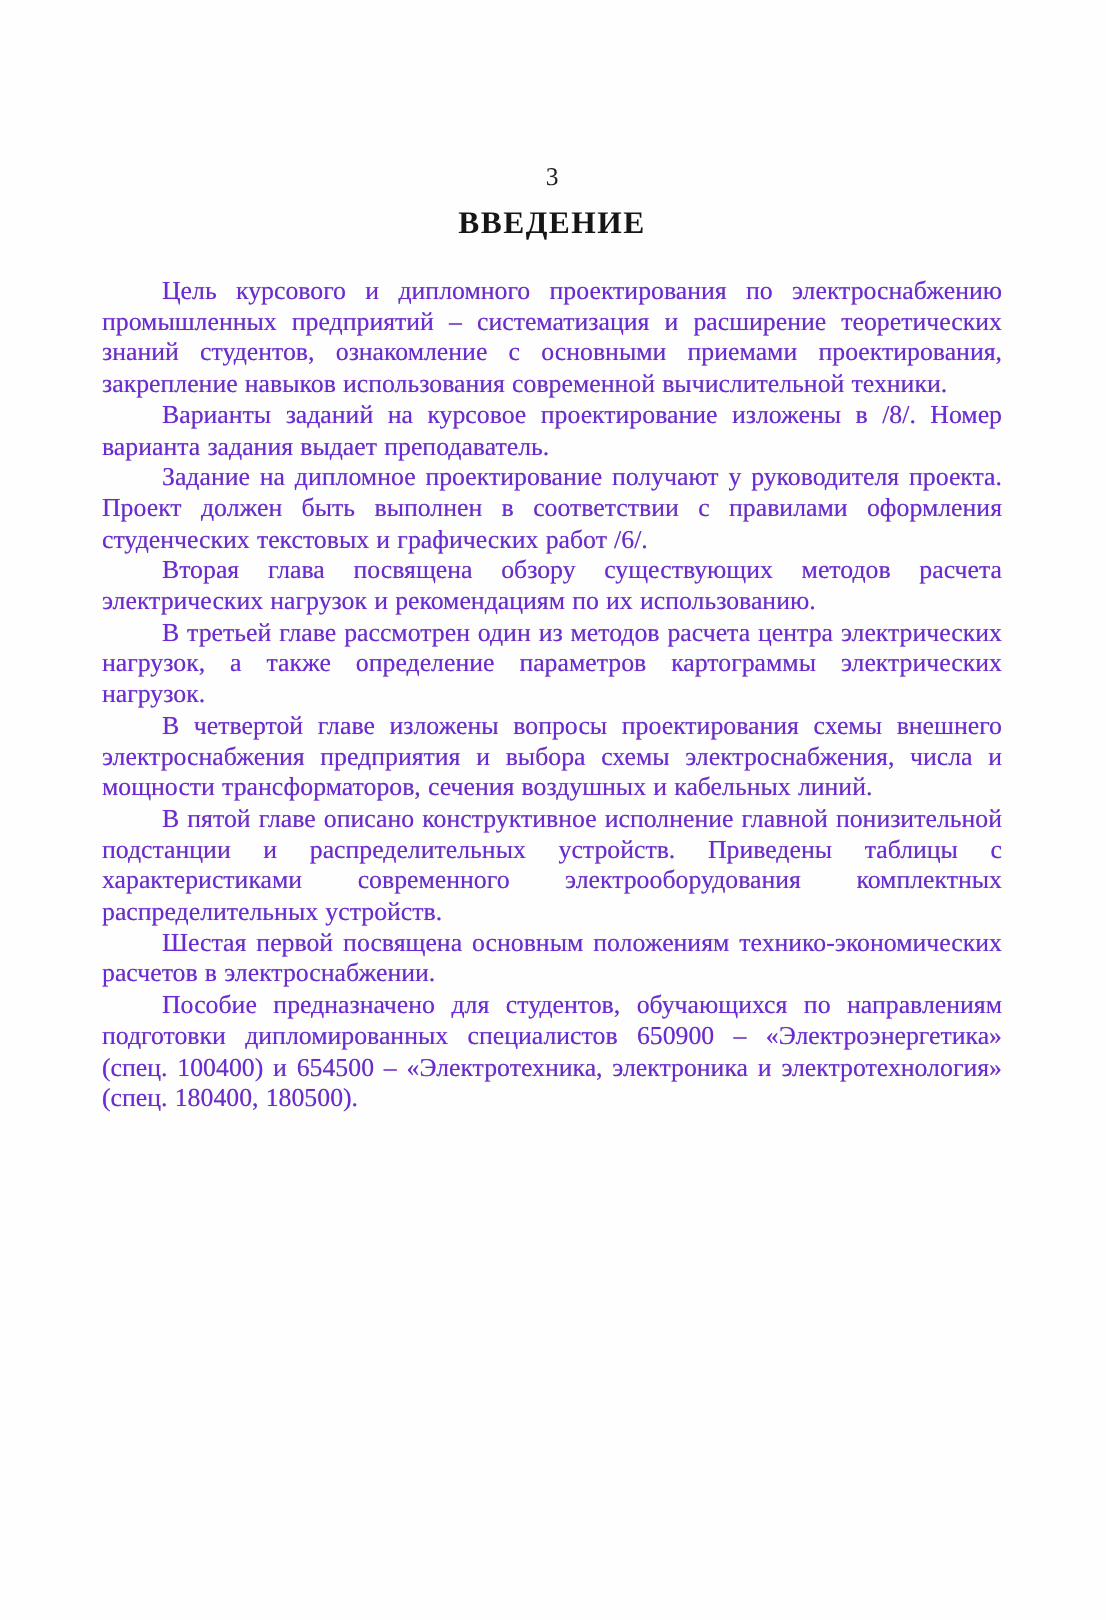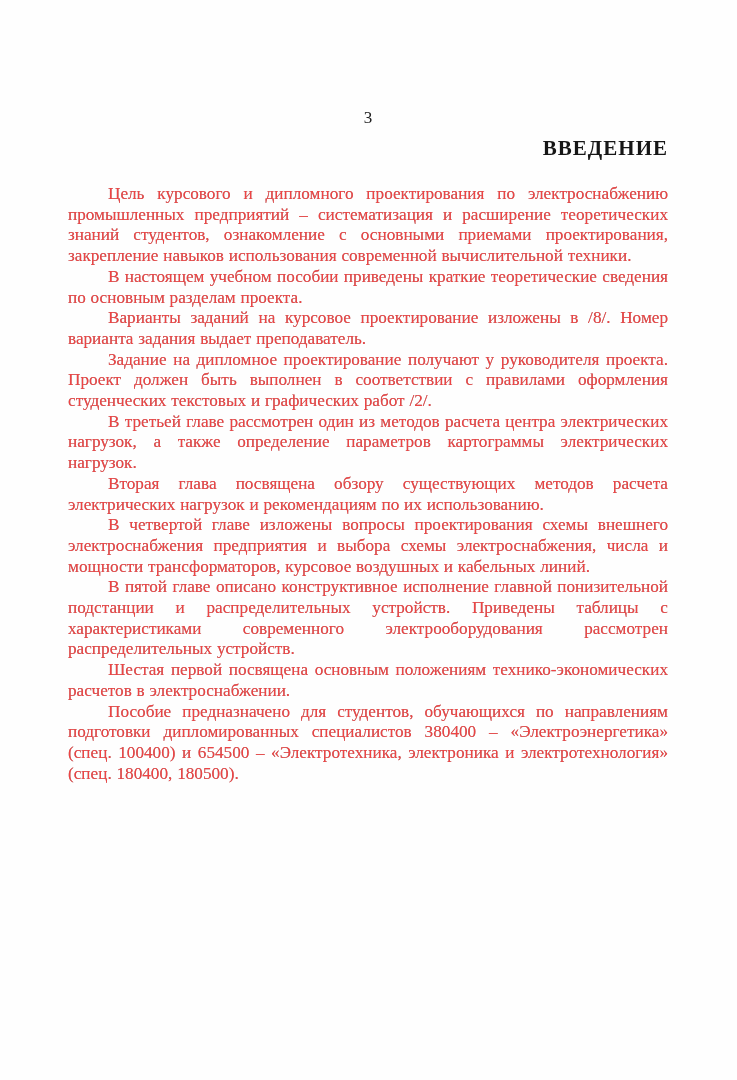--- a/index.html
+++ b/index.html
@@ -24,60 +24,59 @@
     text-align: center;
     font-size: 17px;
     line-height: 20px;
     color: #222222;
   }
   .section-title {
     position: absolute;
     top: 136px;
     left: 68px;
     width: 600px;
-    text-align: right;
+    text-align: center;
     font-size: 21px;
     font-weight: bold;
     letter-spacing: 1px;
     line-height: 24px;
     color: #161616;
   }
   .body-text {
     position: absolute;
     top: 184px;
     left: 68px;
     width: 600px;
   }
   .body-text p {
     margin: 0;
     padding: 0;
     text-indent: 40px;
     text-align: justify;
     font-size: 17.2px;
     line-height: 20.7px;
-    color: #ef4444;
+    color: #6d28d9;
     text-shadow: 0 0 0.5px rgba(25,25,25,0.45);
     word-spacing: 0.5px;
   }
 </style>
 </head>
 <body>
 
 <div class="page">
 
   <div class="page-number">3</div>
 
   <h1 class="section-title" style="margin:0;">ВВЕДЕНИЕ</h1>
 
   <div class="body-text">
     <p>Цель курсового и дипломного проектирования по электроснабжению промышленных предприятий – систематизация и расширение теоретических знаний студентов, ознакомление с основными приемами проектирования, закрепление навыков использования современной вычислительной техники.</p>
-    <p>В настоящем учебном пособии приведены краткие теоретические сведения по основным разделам проекта.</p>
     <p>Варианты заданий на курсовое проектирование изложены в /8/. Номер варианта задания выдает преподаватель.</p>
-    <p>Задание на дипломное проектирование получают у руководителя проекта. Проект должен быть выполнен в соответствии с правилами оформления студенческих текстовых и графических работ /2/.</p>
+    <p>Задание на дипломное проектирование получают у руководителя проекта. Проект должен быть выполнен в соответствии с правилами оформления студенческих текстовых и графических работ /6/.</p>
+    <p>Вторая глава посвящена обзору существующих методов расчета электрических нагрузок и рекомендациям по их использованию.</p>
     <p>В третьей главе рассмотрен один из методов расчета центра электрических нагрузок, а также определение параметров картограммы электрических нагрузок.</p>
-    <p>Вторая глава посвящена обзору существующих методов расчета электрических нагрузок и рекомендациям по их использованию.</p>
-    <p>В четвертой главе изложены вопросы проектирования схемы внешнего электроснабжения предприятия и выбора схемы электроснабжения, числа и мощности трансформаторов, курсовое воздушных и кабельных линий.</p>
-    <p>В пятой главе описано конструктивное исполнение главной понизительной подстанции и распределительных устройств. Приведены таблицы с характеристиками современного электрооборудования рассмотрен распределительных устройств.</p>
+    <p>В четвертой главе изложены вопросы проектирования схемы внешнего электроснабжения предприятия и выбора схемы электроснабжения, числа и мощности трансформаторов, сечения воздушных и кабельных линий.</p>
+    <p>В пятой главе описано конструктивное исполнение главной понизительной подстанции и распределительных устройств. Приведены таблицы с характеристиками современного электрооборудования комплектных распределительных устройств.</p>
     <p>Шестая первой посвящена основным положениям технико-экономических расчетов в электроснабжении.</p>
-    <p>Пособие предназначено для студентов, обучающихся по направлениям подготовки дипломированных специалистов 380400 – «Электроэнергетика» (спец. 100400) и 654500 – «Электротехника, электроника и электротехнология» (спец. 180400, 180500).</p>
+    <p>Пособие предназначено для студентов, обучающихся по направлениям подготовки дипломированных специалистов 650900 – «Электроэнергетика» (спец. 100400) и 654500 – «Электротехника, электроника и электротехнология» (спец. 180400, 180500).</p>
   </div>
 
 </div>
 
 </body></html>

